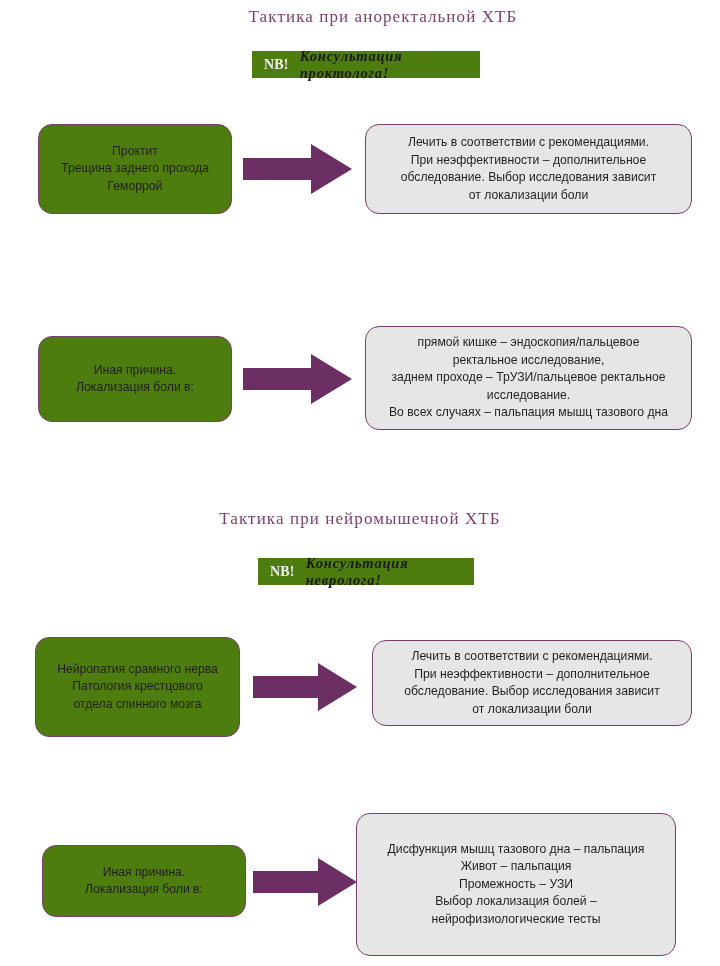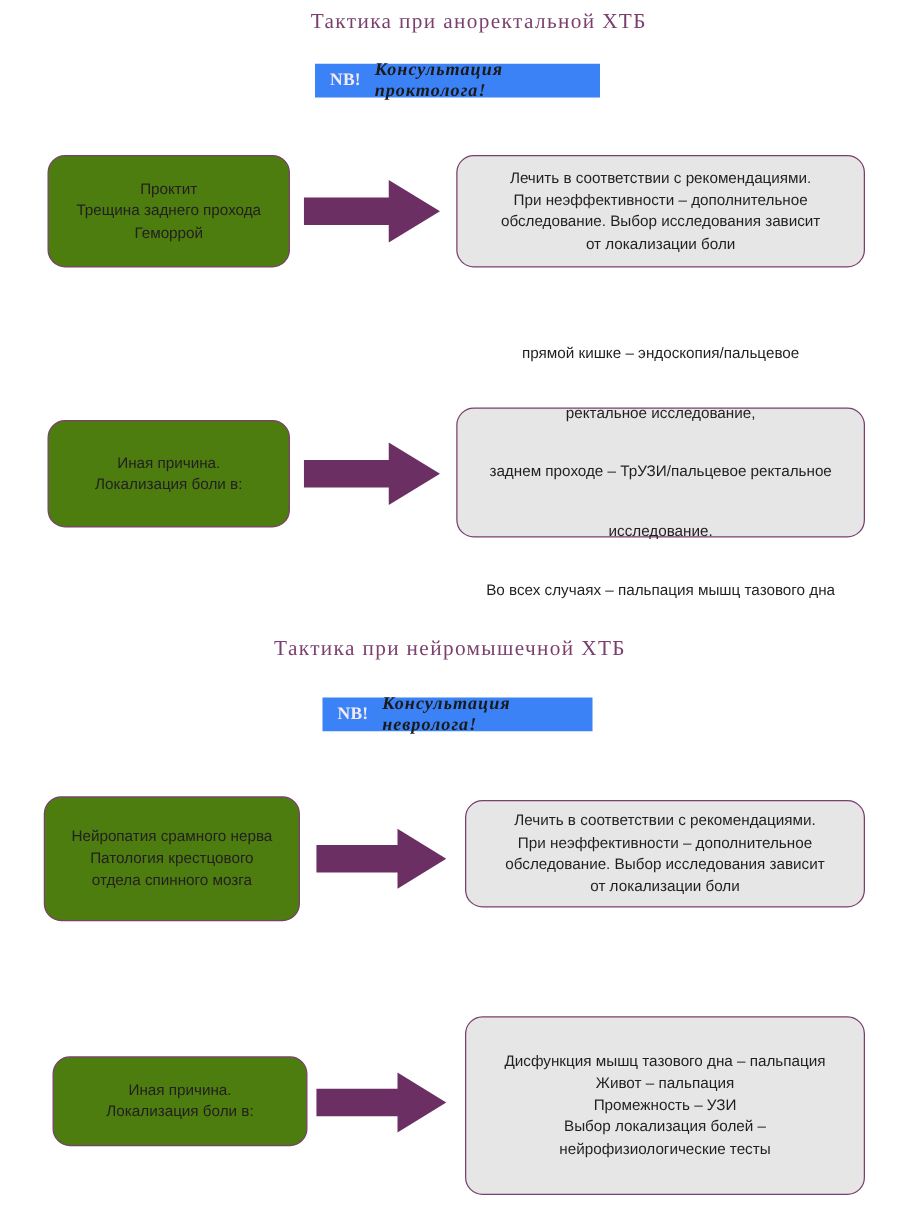--- a/index.html
+++ b/index.html
@@ -27,21 +27,21 @@
     font-family: "Liberation Serif", serif;
     font-size: 17px;
     font-weight: 400;
     letter-spacing: 1.1px;
     color: #7b3f6d;
     white-space: nowrap;
   }
 
   .nb-banner {
     position: absolute;
-    background: #3b82f6;
+    background: #4d7c0f;
     height: 27px;
     display: flex;
     align-items: center;
     justify-content: center;
     gap: 11px;
     padding: 0 12px;
     box-sizing: border-box;
   }
   .nb-tag {
     font-family: "Liberation Serif", serif;
@@ -125,21 +125,21 @@
 
   <div class="node cause" style="left:38px; top:336px; width:194px; height:86px;">
     <div class="line">Иная причина.</div>
     <div class="line">Локализация боли в:</div>
   </div>
 
   <svg class="arrow" style="left:243px; top:353px;" width="110" height="52" viewBox="0 0 110 52" aria-hidden="true">
     <polygon points="0,15 68,15 68,1 109,26 68,51 68,37 0,37" fill="#6b2f63"></polygon>
   </svg>
 
-  <div class="node action" style="left:365px; top:326px; width:327px; height:104px;gap:30px;">
+  <div class="node action" style="left:365px; top:326px; width:327px; height:104px;">
     <div class="line">прямой кишке – эндоскопия/пальцевое</div>
     <div class="line">ректальное исследование,</div>
     <div class="line">заднем проходе – ТрУЗИ/пальцевое ректальное</div>
     <div class="line">исследование.</div>
     <div class="line">Во всех случаях – пальпация мышц тазового дна</div>
   </div>
 </div>
 
 <div class="section">
 
@@ -169,20 +169,20 @@
 
   <div class="node cause" style="left:42px; top:845px; width:204px; height:72px;">
     <div class="line">Иная причина.</div>
     <div class="line">Локализация боли в:</div>
   </div>
 
   <svg class="arrow" style="left:253px; top:857px;" width="105" height="50" viewBox="0 0 105 50" aria-hidden="true">
     <polygon points="0,14 65,14 65,1 104,25 65,49 65,36 0,36" fill="#6b2f63"></polygon>
   </svg>
 
-  <div class="node action" style="left:372px; top:813px; width:320px; height:143px;">
+  <div class="node action" style="left:356px; top:813px; width:320px; height:143px;">
     <div class="line">Дисфункция мышц тазового дна – пальпация</div>
     <div class="line">Живот – пальпация</div>
     <div class="line">Промежность – УЗИ</div>
     <div class="line">Выбор локализация болей –</div>
     <div class="line">нейрофизиологические тесты</div>
   </div>
 </div>
 
 </body></html>

